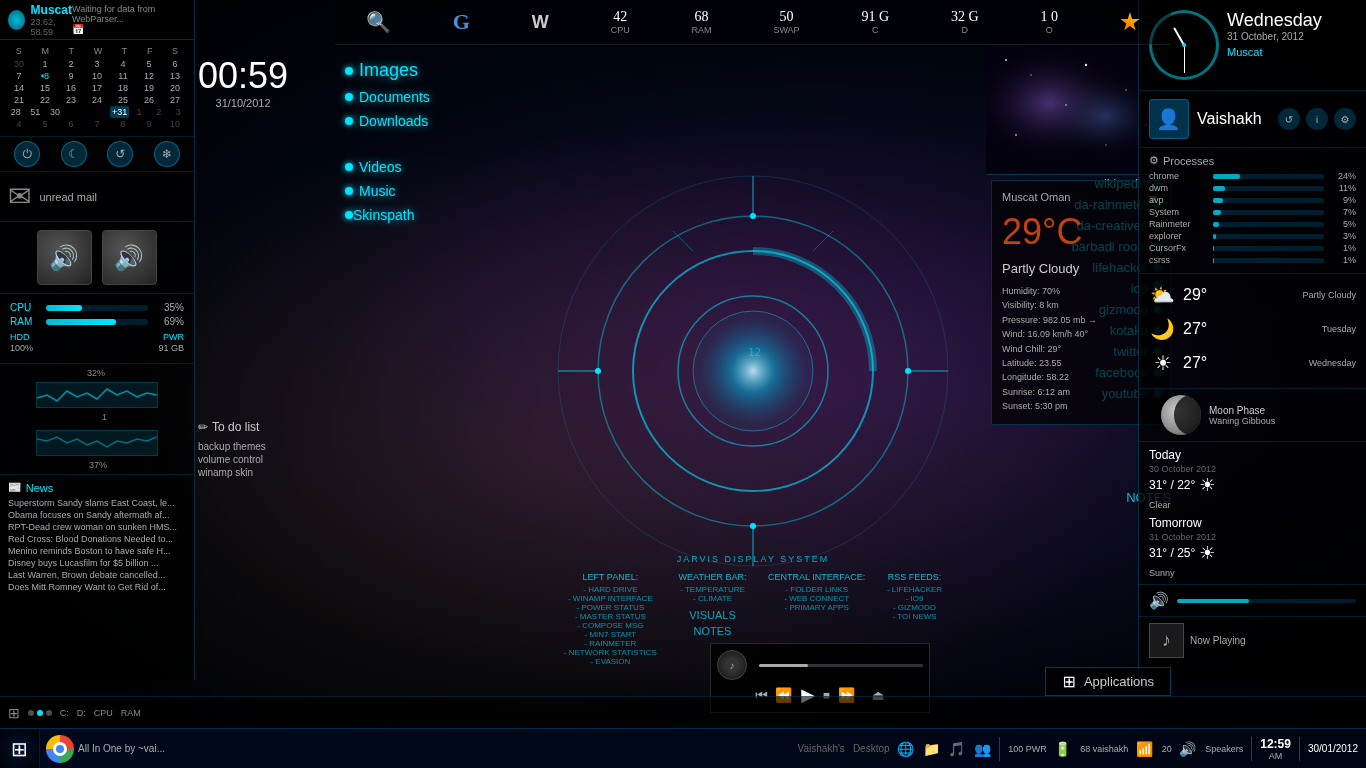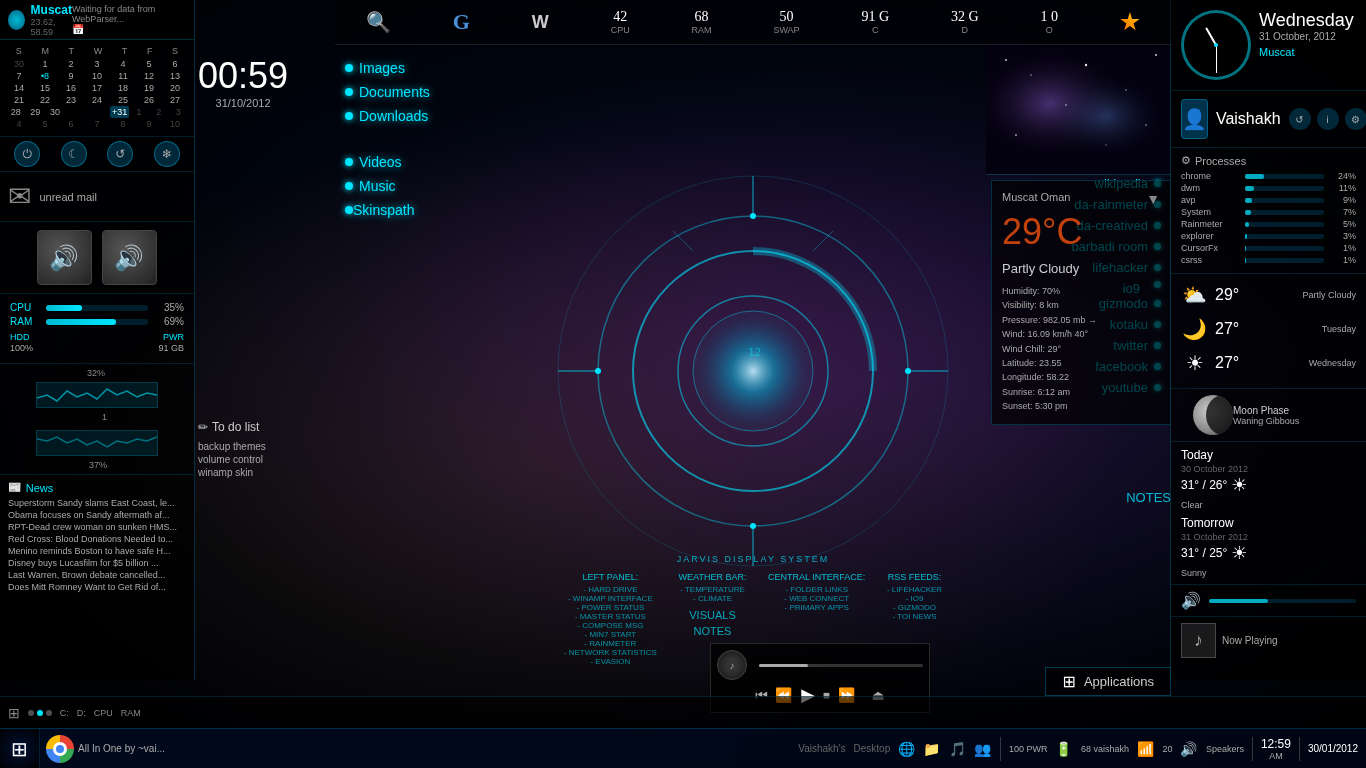--- a/index.html
+++ b/index.html
@@ -228,21 +228,21 @@
       font-size: 36px; color: #c2410c; font-weight: 100;
       margin-bottom: 8px;
     }
     .weather-desc { font-size: 13px; color: #ccc; margin-bottom: 8px; }
     .weather-detail { font-size: 9px; color: #aaa; line-height: 1.6; }
 
     
     .right-panel {
       position: absolute;
       right: 0; top: 0;
-      width: 196px;
+      width: 228px;
       height: 680px;
       background: rgba(0,0,0,0.75);
       border-left: 1px solid rgba(0,150,200,0.3);
       z-index: 10;
     }
 
     
     .analog-clock-area {
       display: flex;
       align-items: flex-start;
@@ -342,20 +342,21 @@
     .fc-icon { font-size: 20px; width: 28px; text-align: center; }
     .fc-temp { font-size: 16px; color: #fff; font-weight: 300; flex: 1; }
     .fc-desc { font-size: 9px; color: #aaa; }
     .fc-day { font-size: 9px; color: #aaa; }
 
     
     .moon-section {
       padding: 6px 22px;
       display: flex;
       align-items: center;
+      gap: 8px;
       border-bottom: 1px solid rgba(0,150,200,0.2);
     }
     .moon-icon {
       width: 40px; height: 40px;
       border-radius: 50%;
       background: radial-gradient(circle at 40% 40%, #ccc 0%, #888 60%, #333 100%);
       position: relative;
       overflow: hidden;
     }
     .moon-shadow {
@@ -554,21 +555,21 @@
       <span class="cal-cell">21</span>
       <span class="cal-cell">22</span>
       <span class="cal-cell">23</span>
       <span class="cal-cell">24</span>
       <span class="cal-cell">25</span>
       <span class="cal-cell">26</span>
       <span class="cal-cell">27</span>
     </div>
     <div class="cal-row">
       <span class="cal-cell">28</span>
-      <span class="cal-cell">29</span>
+      <span class="cal-cell">51</span>
       <span class="cal-cell">30</span>
       <span class="cal-cell today-highlight">+31</span>
       <span class="cal-cell other-month">1</span>
       <span class="cal-cell other-month">2</span>
       <span class="cal-cell other-month">3</span>
     </div>
     <div class="cal-row">
       <span class="cal-cell other-month">4</span>
       <span class="cal-cell other-month">5</span>
       <span class="cal-cell other-month">6</span>
@@ -740,21 +741,21 @@
 
       <path d="M 200 80 A 120 120 0 0 1 320 200" fill="none" stroke="rgba(0,229,255,0.3)" stroke-width="8"></path>
 
       <text x="195" y="185" fill="rgba(0,229,255,0.5)" font-size="11" font-family="monospace">12</text>
     </svg>
   </div>
 
   <div style="position:absolute;left:10px;top:15px;z-index:15">
     <div style="display:flex;align-items:center;gap:6px;margin-bottom:8px">
       <div style="width:8px;height:8px;background:#00e5ff;border-radius:50%;box-shadow:0 0 6px #00e5ff"></div>
-      <span style="font-size:14px;color:#00e5ff;text-shadow:0 0 8px rgba(0,229,255,0.8)">Images</span>
+      <span style="font-size:18px;color:#00e5ff;text-shadow:0 0 8px rgba(0,229,255,0.8)">Images</span>
     </div>
     <div style="display:flex;align-items:center;gap:6px;margin-bottom:8px">
       <div style="width:8px;height:8px;background:#00e5ff;border-radius:50%;box-shadow:0 0 6px #00e5ff"></div>
       <span style="font-size:14px;color:#00e5ff;text-shadow:0 0 8px rgba(0,229,255,0.8)">Documents</span>
     </div>
     <div style="display:flex;align-items:center;gap:6px;margin-bottom:8px">
       <div style="width:8px;height:8px;background:#00e5ff;border-radius:50%;box-shadow:0 0 6px #00e5ff"></div>
       <span style="font-size:14px;color:#00e5ff;text-shadow:0 0 8px rgba(0,229,255,0.8)">Downloads</span>
     </div>
     <div style="margin-top:30px;display:flex;align-items:center;gap:6px;margin-bottom:8px">
@@ -790,21 +791,21 @@
       <div style="width:7px;height:7px;background:#00e5ff;border-radius:50%;box-shadow:0 0 5px #00e5ff"></div>
     </div>
     <div style="display:flex;align-items:center;justify-content:flex-end;gap:6px;margin-bottom:6px">
       <span style="font-size:13px;color:#00e5ff">barbadi room</span>
       <div style="width:7px;height:7px;background:#00e5ff;border-radius:50%;box-shadow:0 0 5px #00e5ff"></div>
     </div>
     <div style="display:flex;align-items:center;justify-content:flex-end;gap:6px;margin-bottom:6px">
       <span style="font-size:13px;color:#00e5ff">lifehacker</span>
       <div style="width:7px;height:7px;background:#00e5ff;border-radius:50%;box-shadow:0 0 5px #00e5ff"></div>
     </div>
-    <div style="display:flex;align-items:flex-start;justify-content:flex-end;gap:14px;">
+    <div style="display:flex;align-items:flex-start;justify-content:flex-end;gap:6px;margin-bottom:6px">
       <span style="font-size:13px;color:#00e5ff">io9</span>
       <div style="width:7px;height:7px;background:#00e5ff;border-radius:50%;box-shadow:0 0 5px #00e5ff"></div>
     </div>
     <div style="display:flex;align-items:center;justify-content:flex-end;gap:6px;margin-bottom:6px">
       <span style="font-size:13px;color:#00e5ff">gizmodo</span>
       <div style="width:7px;height:7px;background:#00e5ff;border-radius:50%;box-shadow:0 0 5px #00e5ff"></div>
     </div>
     <div style="display:flex;align-items:center;justify-content:flex-end;gap:6px;margin-bottom:6px">
       <span style="font-size:13px;color:#00e5ff">kotaku</span>
       <div style="width:7px;height:7px;background:#00e5ff;border-radius:50%;box-shadow:0 0 5px #00e5ff"></div>
@@ -1030,21 +1031,21 @@
     </div>
   </div>
 
   <div class="today-section">
     <div class="today-row">
       <span style="font-size:12px;color:#fff">Today</span>
     </div>
     <div class="today-date">30 October 2012</div>
     <div style="display:flex;gap:4px;align-items:center;margin-bottom:4px">
       <div class="today-temp">
-        <span>31°</span> / <span>26°</span>
+        <span>31°</span> / <span>22°</span>
       </div>
       <span style="font-size:18px">☀</span>
     </div>
     <div class="today-desc-sm">Clear</div>
     <div style="margin-top:6px">
       <div class="today-row">
         <span style="font-size:12px;color:#fff">Tomorrow</span>
       </div>
       <div class="today-date">31 October 2012</div>
       <div style="display:flex;gap:4px;align-items:center;margin-bottom:4px">
@@ -1140,21 +1141,21 @@
     <span style="font-size:14px">🔋</span>
     <span style="font-size:9px;color:#aaa">68 vaishakh</span>
     <span style="font-size:14px">📶</span>
     <span style="font-size:9px;color:#aaa">20</span>
     <span style="font-size:14px">🔊</span>
     <span style="font-size:9px;color:#aaa">Speakers</span>
 
     <div style="width:1px;height:24px;background:rgba(255,255,255,0.2)"></div>
 
     <div style="text-align:center;cursor:pointer">
-      <div style="font-size:12px;font-weight:normal;color:#fff">12:59</div>
+      <div style="font-size:12px;font-weight:bold;color:#fff">12:59</div>
       <div style="font-size:9px;color:#aaa">AM</div>
     </div>
 
     <div style="width:1px;height:24px;background:rgba(255,255,255,0.2)"></div>
 
     <div style="text-align:center">
       <div style="font-size:10px;color:#fff">30/01/2012</div>
     </div>
   </div>
 </div>

